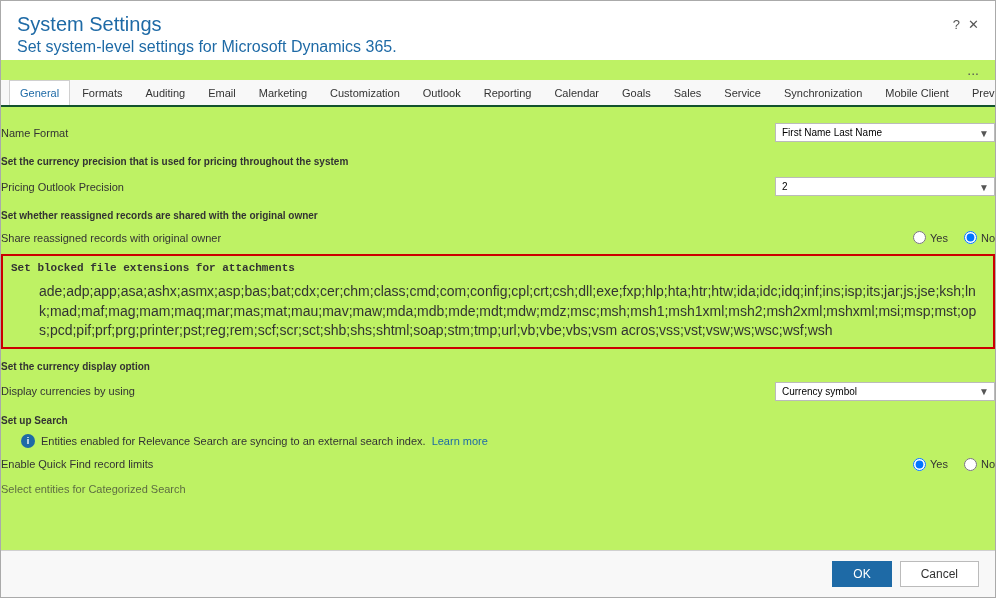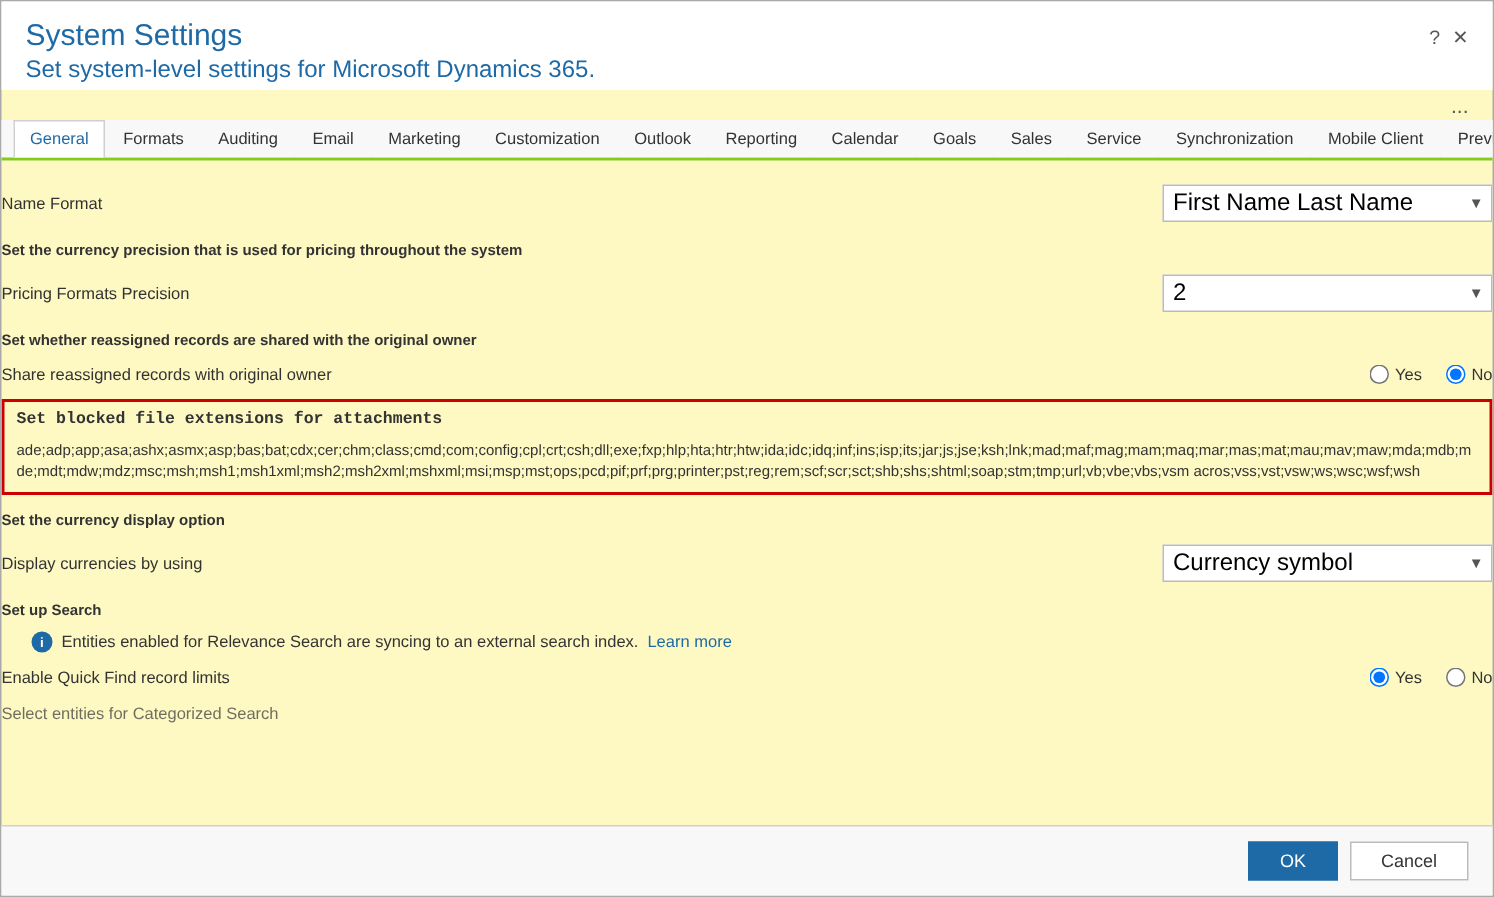--- a/index.html
+++ b/index.html
@@ -10,21 +10,21 @@
       display: flex;
       justify-content: center;
       align-items: center;
       width: 996px;
       height: 598px;
       overflow: hidden;
     }
     .dialog {
       width: 996px;
       height: 598px;
-      background: #fef9c3;
+      background: #bef264;
       border: 1px solid #aaa;
       display: flex;
       flex-direction: column;
       box-shadow: 2px 2px 8px rgba(0,0,0,0.3);
     }
     .title-bar {
       background: #fff;
       padding: 12px 16px 4px 16px;
       display: flex;
       justify-content: space-between;
@@ -56,21 +56,21 @@
       cursor: pointer;
       font-size: 13px;
     }
     .ellipsis-bar {
       text-align: right;
       padding: 2px 16px;
       color: #555;
       font-size: 14px;
     }
     .tabs-container {
-      border-bottom: 2px solid #84cc16;
+      border-bottom: 2px solid #14532d;
       background: #f8f8f8;
       display: flex;
       align-items: flex-end;
       padding: 0 8px;
       overflow: hidden;
     }
     .tab {
       padding: 6px 10px;
       font-size: 11px;
       color: #333;
@@ -111,21 +111,21 @@
       padding: 8px 0 4px 0;
     }
     .select-wrapper {
       position: relative;
       display: inline-block;
       width: 220px;
     }
     .select-wrapper select {
       width: 100%;
       padding: 3px 24px 3px 6px;
-      font-size: 16px;
+      font-size: 10px;
       border: 1px solid #bbb;
       background: #fff;
       appearance: none;
       -webkit-appearance: none;
       cursor: pointer;
     }
     .select-arrow {
       position: absolute;
       right: 6px;
       top: 50%;
@@ -152,24 +152,25 @@
       margin: 4px 0;
     }
     .blocked-extensions-label {
       font-size: 11px;
       font-weight: bold;
       color: #333;
       margin-bottom: 8px;
       font-family: Liberation Mono, monospace;
     }
     .blocked-extensions-text {
-      font-size: 10px;
+      font-size: 14px;
       color: #333;
       word-break: break-all;
       line-height: 1.4;
+      margin-left: 28px;
     }
     .checkbox-row {
       display: flex;
       align-items: center;
       gap: 6px;
       padding: 4px 0;
     }
     .checkbox-row label {
       font-size: 11px;
       color: #333;
@@ -300,21 +301,21 @@
             <option>First Name Last Name</option>
             <option>Last Name, First Name</option>
             <option>Last Name First Name</option>
           </select>
           <span class="select-arrow">▼</span>
         </div>
       </div>
 
       <div class="section-divider">Set the currency precision that is used for pricing throughout the system</div>
       <div class="section-row">
-        <label>Pricing Formats Precision</label>
+        <label>Pricing Outlook Precision</label>
         <div class="select-wrapper">
           <select>
             <option>0</option>
             <option>1</option>
             <option selected="">2</option>
             <option>3</option>
             <option>4</option>
           </select>
           <span class="select-arrow">▼</span>
         </div>

